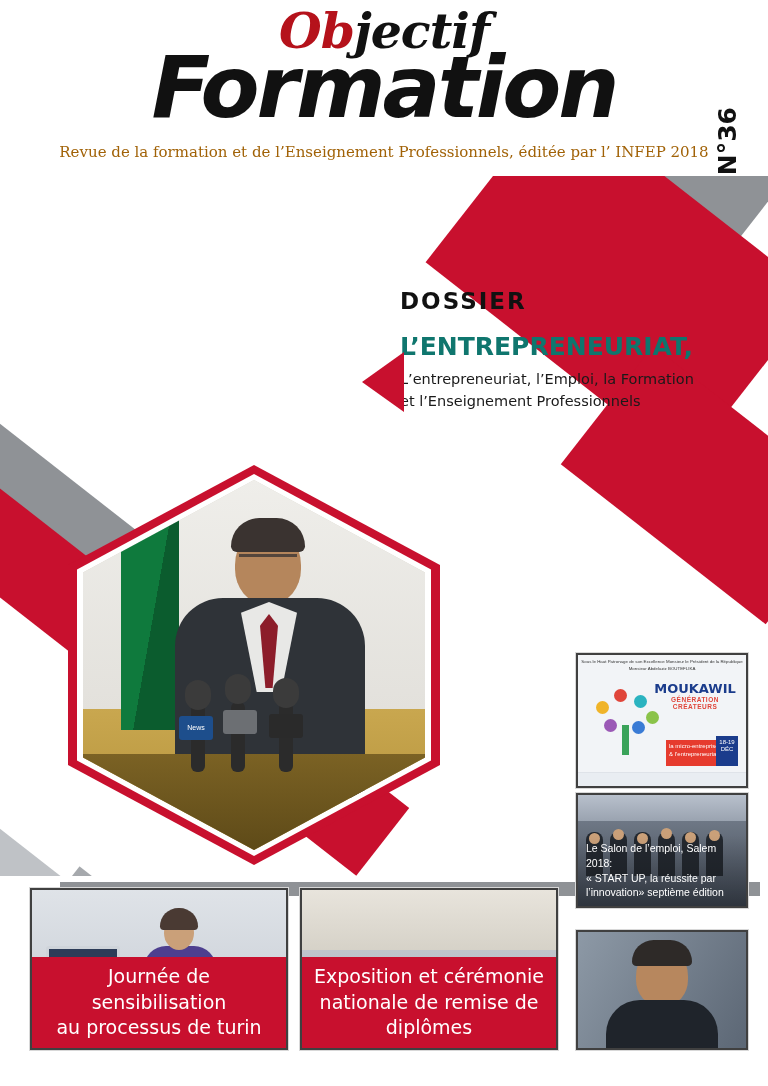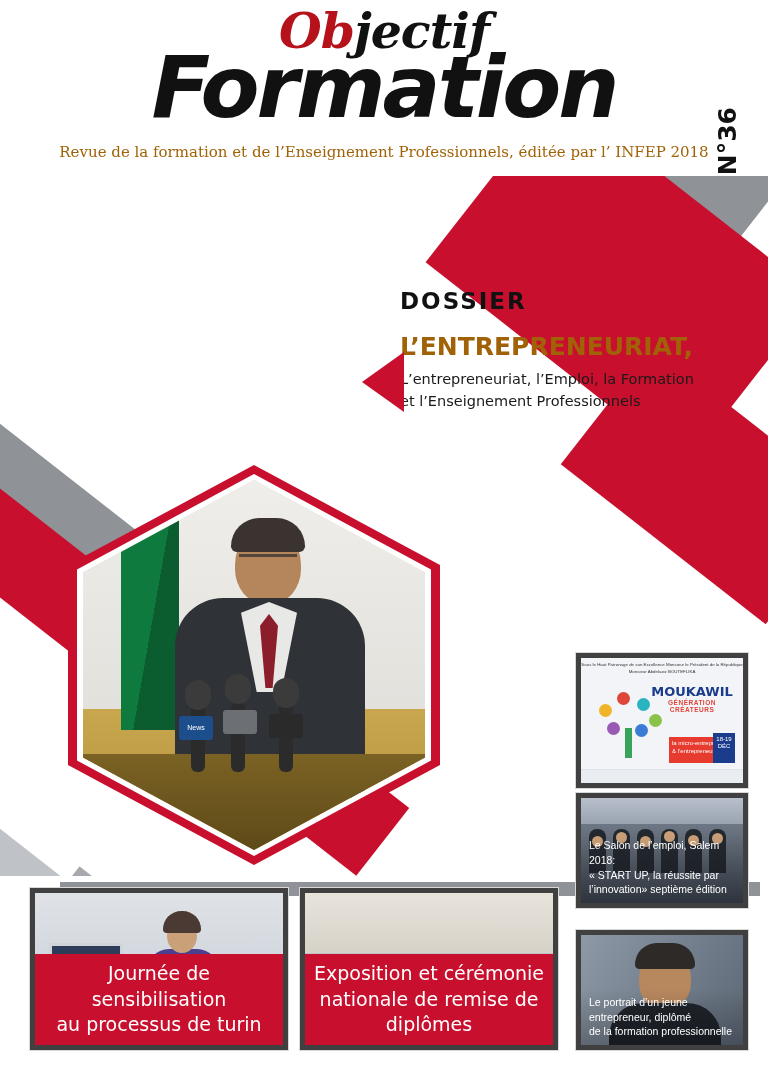--- a/index.html
+++ b/index.html
@@ -175,21 +175,21 @@
     font-weight: bold;
     font-size: 23px;
     letter-spacing: 2px;
     color: #111111;
   }
   #dossier-title {
     margin-top: 18px;
     font-family: "DejaVu Sans", sans-serif;
     font-weight: bold;
     font-size: 25px;
-    color: #a16207;
+    color: #0f766e;
     letter-spacing: 0px;
   }
   #dossier-sub {
     margin-top: 7px;
     font-family: "DejaVu Sans", sans-serif;
     font-size: 14.5px;
     line-height: 1.55;
     color: #1a1a1a;
   }
   #dossier-arrow {
@@ -286,21 +286,21 @@
     border-radius: 3px; color:#fff; font-size:7px; text-align:center;
     line-height: 24px; font-family:"Liberation Sans", sans-serif;
   }
   .mic-box.grey { background:#6c6f73; }
   .mic-box.black { background:#2a2a2a; }
 
   
   .thumb {
     position: absolute;
     background: #bef264;
-    border: 5px solid #404040;
+    border: 2px solid #404040;
     box-shadow: 0 0 0 1px #d8d8d8;
     overflow: hidden;
     z-index: 32;
   }
 
   #thumb-salon {
     left: 576px; top: 653px; width: 172px; height: 135px;
   }
   .salon-bg {
     position: absolute; inset: 0; background: #f2f4f7;
@@ -555,25 +555,20 @@
     <div>« START UP, la réussite par</div>
     <div>l’innovation» septième édition</div>
   </div>
 </div>
 
 <div class="thumb" id="thumb-portrait">
   <div class="port-bg"></div>
   <div class="port-head"></div>
   <div class="port-hair"></div>
   <div class="port-body"></div>
-  <div class="thumb-caption-dark">
-    <div>Le portrait d’un jeune</div>
-    <div>entrepreneur, diplômé</div>
-    <div>de la formation professionnelle</div>
-  </div>
 </div>
 
 <div class="thumb" id="thumb-turin">
   <div class="turin-bg"></div>
   <div class="turin-table"></div>
   <div class="turin-screen"></div>
   <div class="turin-person-body"></div>
   <div class="turin-person-head"></div>
   <div class="turin-person-hair"></div>
   <div class="thumb-caption-band">

